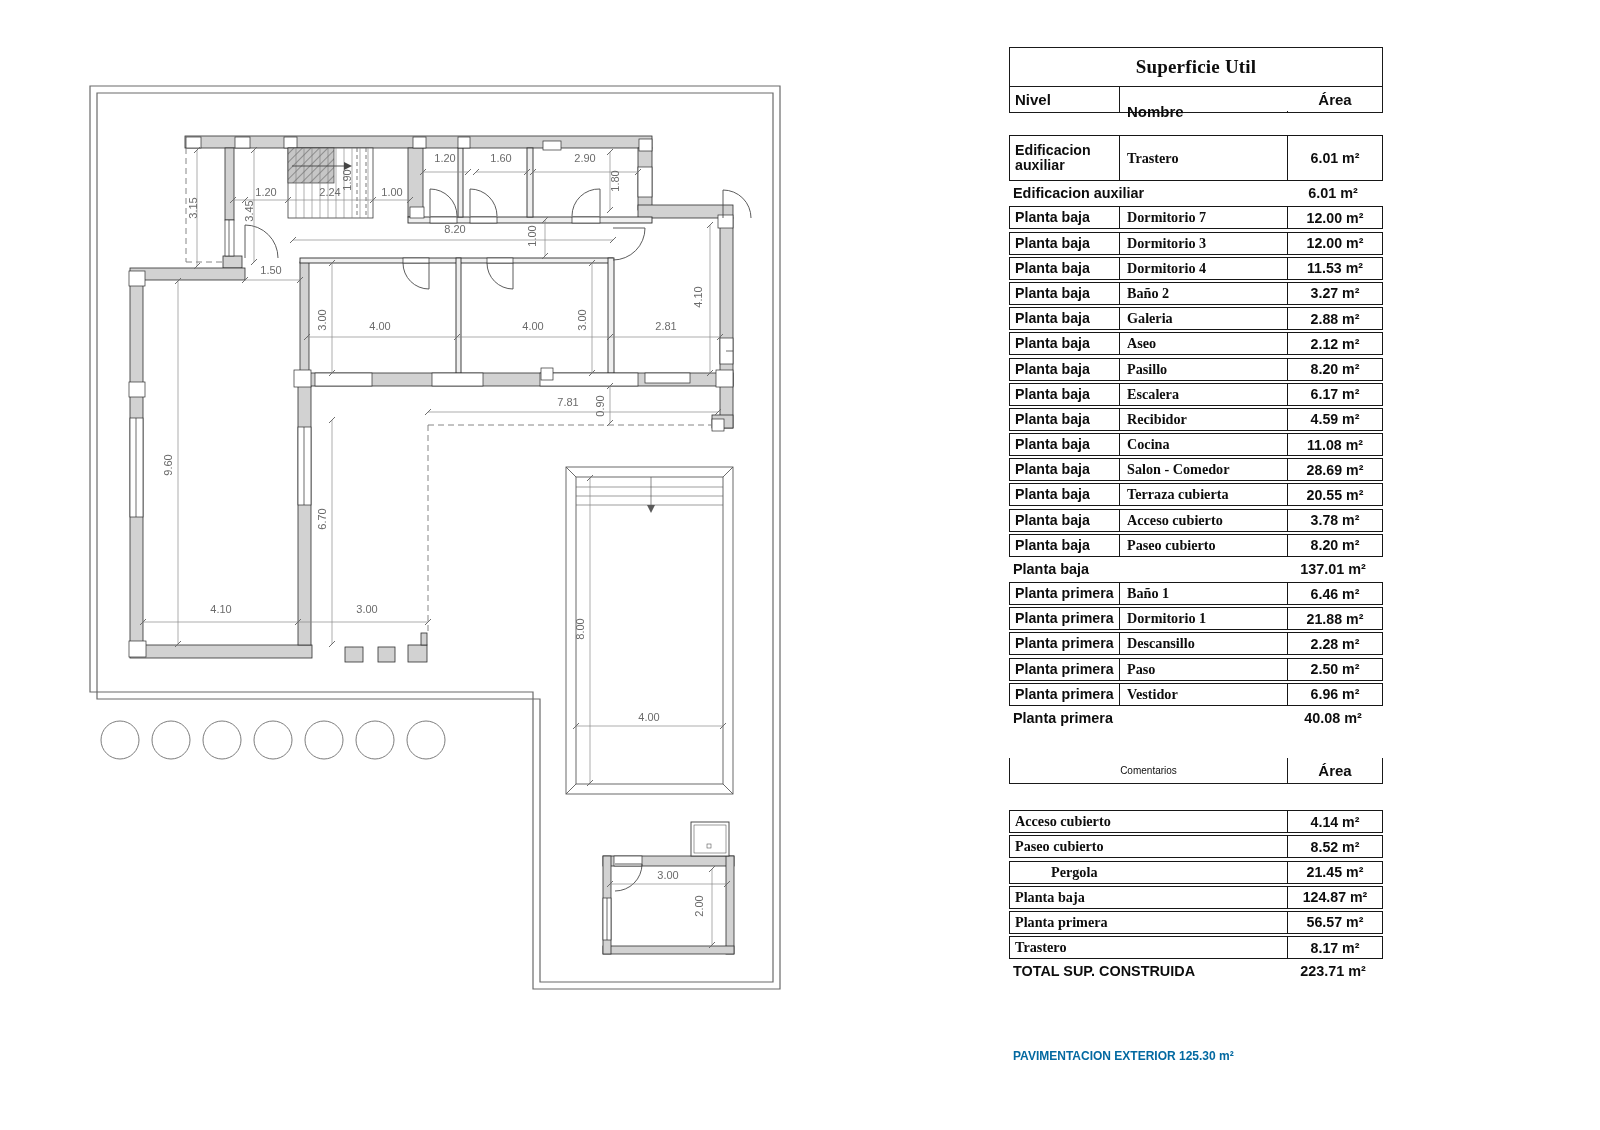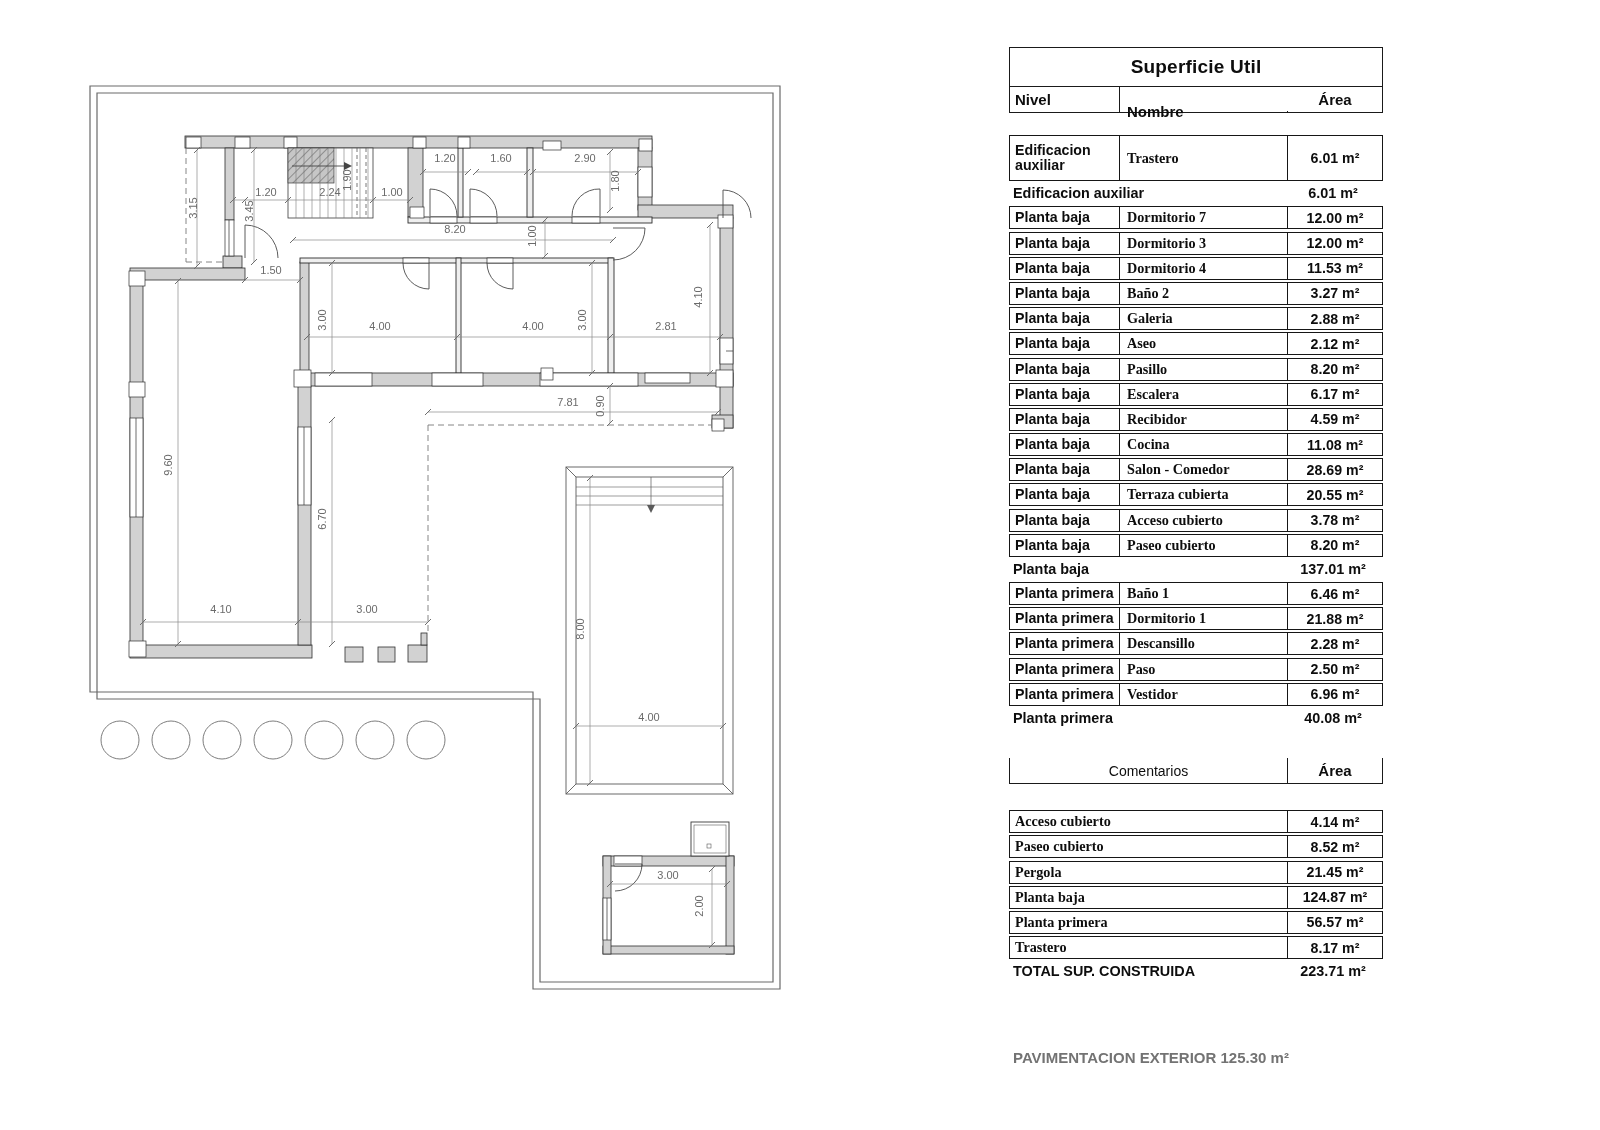--- a/index.html
+++ b/index.html
@@ -4,36 +4,36 @@
 <style>
   html,body{margin:0;padding:0;background:#fff;}
   .canvas{position:relative;width:1600px;height:1130px;background:#ffffff;
           font-family:"Liberation Sans",sans-serif;overflow:hidden;}
   .plan-svg{position:absolute;left:0;top:0;}
 
   
   .tbl{position:absolute;color:#0d0d0d;}
   .t-title{border:1.6px solid #1a1a1a;text-align:right;font-weight:bold;
            font-size:19px;display:flex;align-items:center;justify-content:center;
-           letter-spacing:.2px;}
+           letter-spacing:.2px;font-family:Liberation Serif, serif;}
   .t-cols{border:1.4px solid #1a1a1a;border-top:none;display:flex;align-items:center;}
   .t-cols .c{font-weight:bold;font-size:15px;}
   .hgap{height:20px;}
   .row{border:1.4px solid #161616;display:flex;align-items:center;margin-top:2.2px;
        font-weight:bold;font-size:14.2px;}
   .row .c1{width:104px;padding:1px 0 1px 5px;border-right:1.4px solid #161616;
            align-self:stretch;display:flex;align-items:center;line-height:1.05;}
   .row .c2{flex:1;padding-left:7px;align-self:stretch;display:flex;align-items:center;}
   .row .c2d{border-right:1.4px solid #161616;font-family:Liberation Serif, serif;}
   .row .c3{width:94px;text-align:center;}
   .sumrow{display:flex;align-items:center;font-weight:bold;font-size:14.4px;
           height:22px;margin-top:1px;}
   .sumrow .sl{flex:1;padding-left:4px;}
   .sumrow .sv{width:100px;text-align:center;}
-  .note{position:absolute;font-weight:bold;font-size:15px;color:#737373;}
+  .note{position:absolute;font-weight:bold;font-size:12px;color:#0369a1;}
   .dim{font-size:11px;fill:#6b6b6b;text-anchor:middle;}
 </style>
 </head>
 <body>
 
 <div class="canvas">
 
   <svg class="plan-svg" width="960" height="1130" viewBox="0 0 960 1130">
     <defs>
       <pattern id="hatch" width="6" height="6" patternTransform="rotate(45)" patternUnits="userSpaceOnUse">
@@ -428,35 +428,35 @@
         </div>
         <div class="sumrow">
           <div class="sl">Planta primera</div>
           <div class="sv">40.08 m²</div>
         </div>
       </div>
   </div>
 
   <div class="tbl" style="left:1009px;top:758px;width:374px;">
     <div class="t-cols" style="height:25px;">
-      <div style="flex:1;text-align:center;font-weight:normal;font-size:14px;border-right:1.4px solid #1a1a1a;align-self:stretch;display:flex;align-items:center;justify-content:center;">Comentarios</div>
+      <div style="flex:1;text-align:center;font-weight:normal;font-size:10px;border-right:1.4px solid #1a1a1a;align-self:stretch;display:flex;align-items:center;justify-content:center;">Comentarios</div>
       <div class="c" style="width:94px;text-align:center;">Área</div>
     </div>
     <div class="hgap" style="height:24px;"></div>
     <div id="sc-body">
         <div class="row" style="min-height: 21px;">
           <div class="c2 c2d" style="padding-left: 5px;">Acceso cubierto</div>
           <div class="c3">4.14 m²</div>
         </div>
         <div class="row" style="min-height: 21px;">
           <div class="c2 c2d" style="padding-left: 5px;">Paseo cubierto</div>
           <div class="c3">8.52 m²</div>
         </div>
         <div class="row" style="min-height: 21px;">
-          <div class="c2 c2d" style="padding-left: 5px;">Pergola</div>
+          <div class="c2 c2d" style="padding-left: 5px; margin-left: 36px;">Pergola</div>
           <div class="c3">21.45 m²</div>
         </div>
         <div class="row" style="min-height: 21px;">
           <div class="c2 c2d" style="padding-left: 5px;">Planta baja</div>
           <div class="c3">124.87 m²</div>
         </div>
         <div class="row" style="min-height: 21px;">
           <div class="c2 c2d" style="padding-left: 5px;">Planta primera</div>
           <div class="c3">56.57 m²</div>
         </div>

